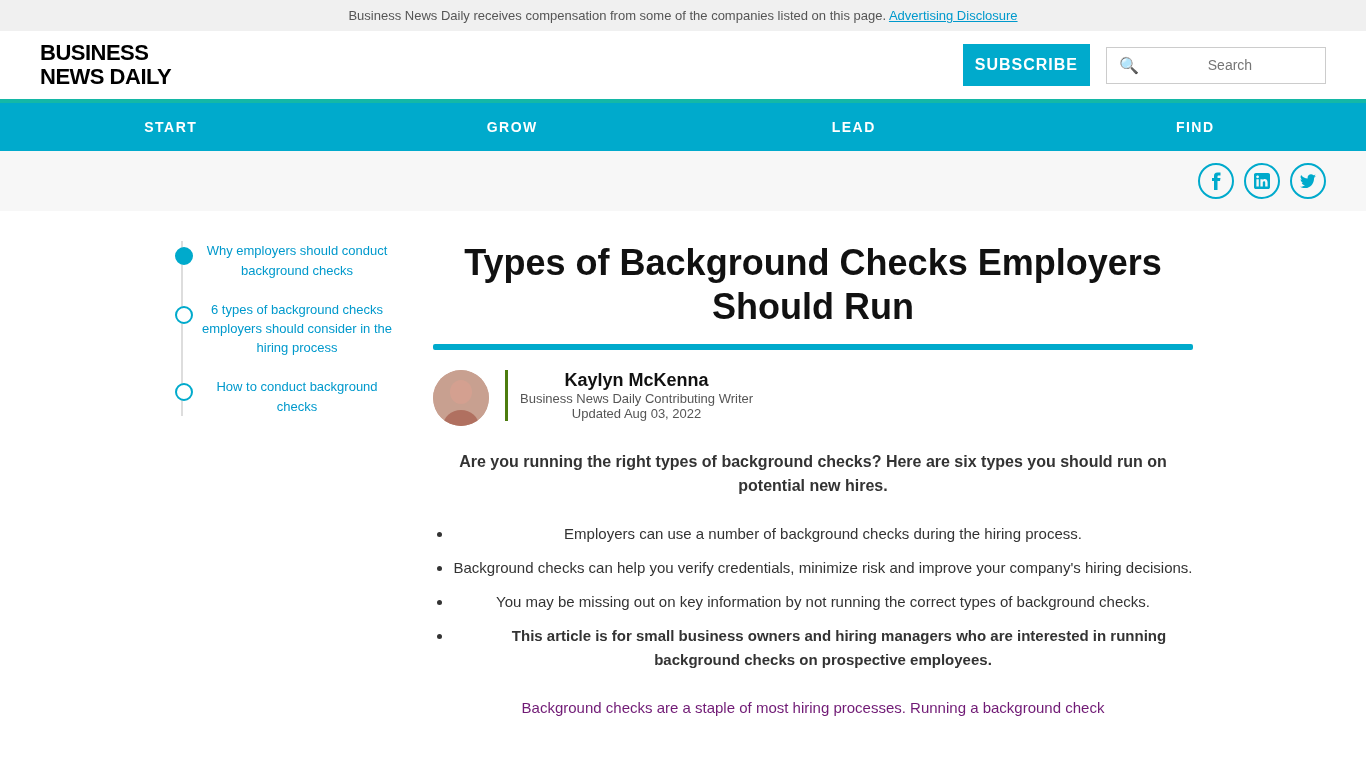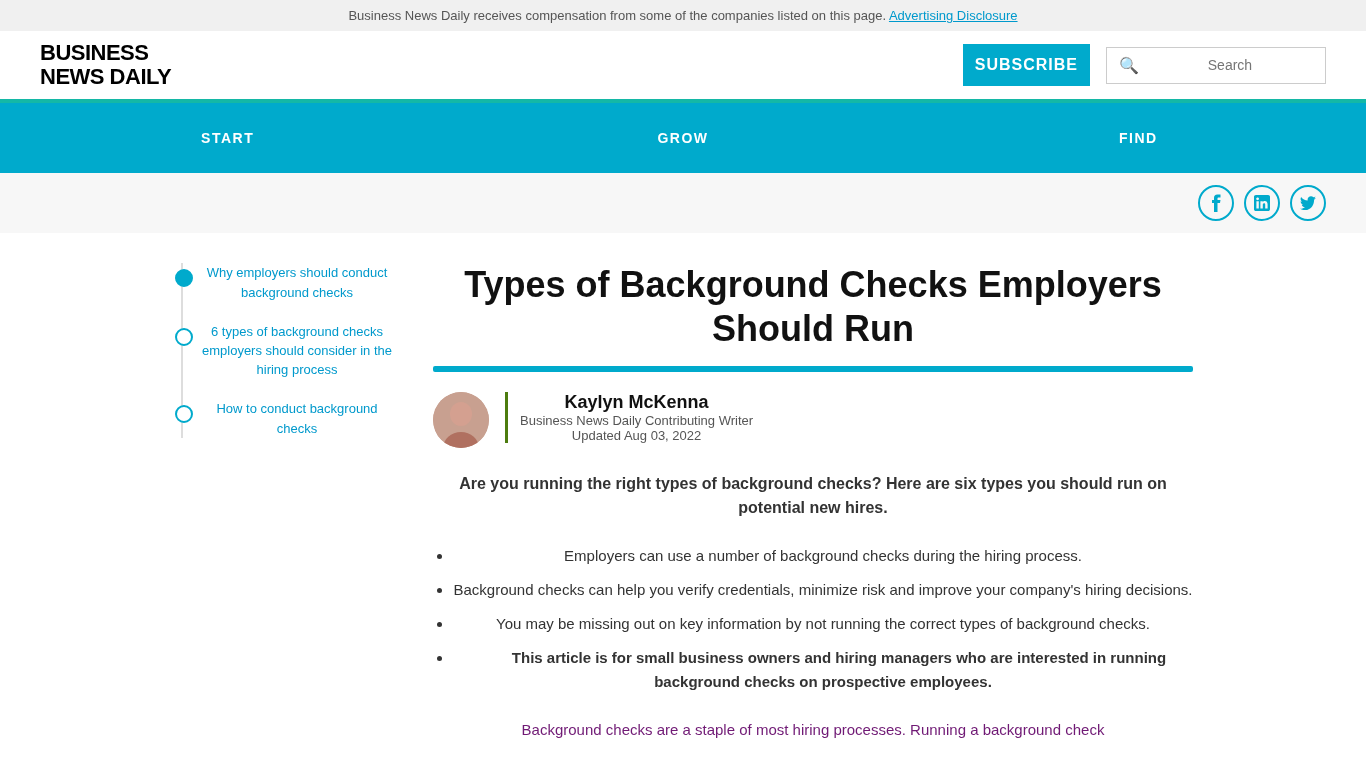--- a/index.html
+++ b/index.html
@@ -70,21 +70,21 @@
     }
 
     
     .nav {
       background: #00aacc;
       display: flex;
     }
     .nav-item {
       flex: 1;
       text-align: center;
-      padding: 27px 0;
+      padding: 16px 0;
       color: #fff;
       font-size: 14px;
       font-weight: 700;
       letter-spacing: 1.5px;
       text-transform: uppercase;
       cursor: pointer;
     }
 
     
     .social-row {
@@ -262,20 +262,21 @@
     <div class="search-box">
       <span class="search-icon-wrap">🔍</span>
       <input class="search-input" type="text" placeholder="Search" style="">
     </div>
   </div>
 </header>
 
 <nav class="nav">
   <div class="nav-item">START</div>
   <div class="nav-item">GROW</div>
+  <div class="nav-item">LEAD</div>
   <div class="nav-item">FIND</div>
 </nav>
 
 <div class="social-row">
   <div class="social-btn">
     <svg width="10" height="18" viewBox="0 0 10 18" fill="#00aacc">
       <path d="M6.5 6V4.5C6.5 3.7 7 3.5 7.5 3.5H9.5V0.5H6.5C4 0.5 3 2 3 4V6H1V9H3V18H6.5V9H9L9.5 6H6.5Z"></path>
     </svg>
   </div>
   <div class="social-btn">

